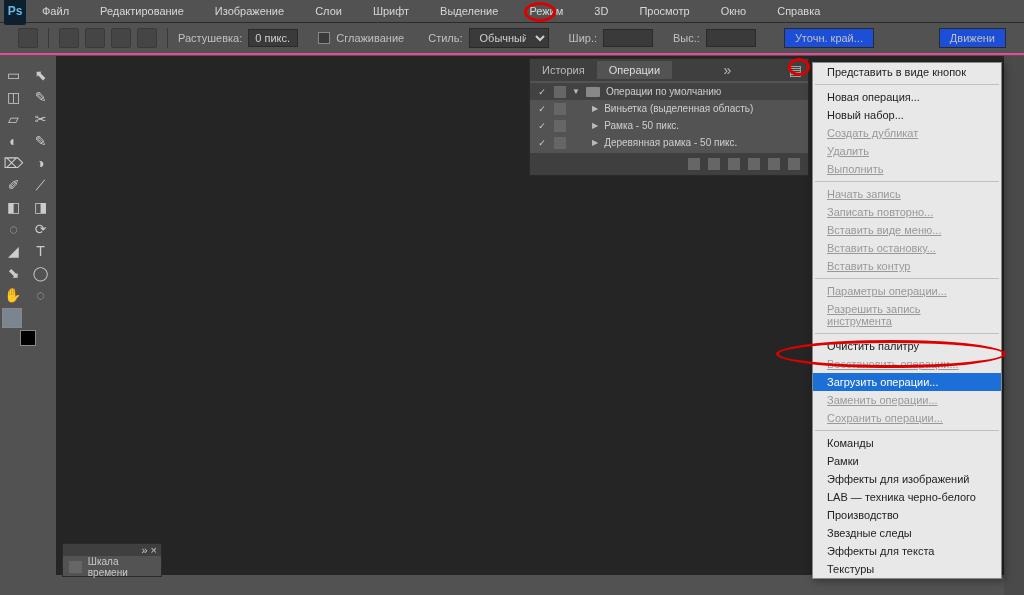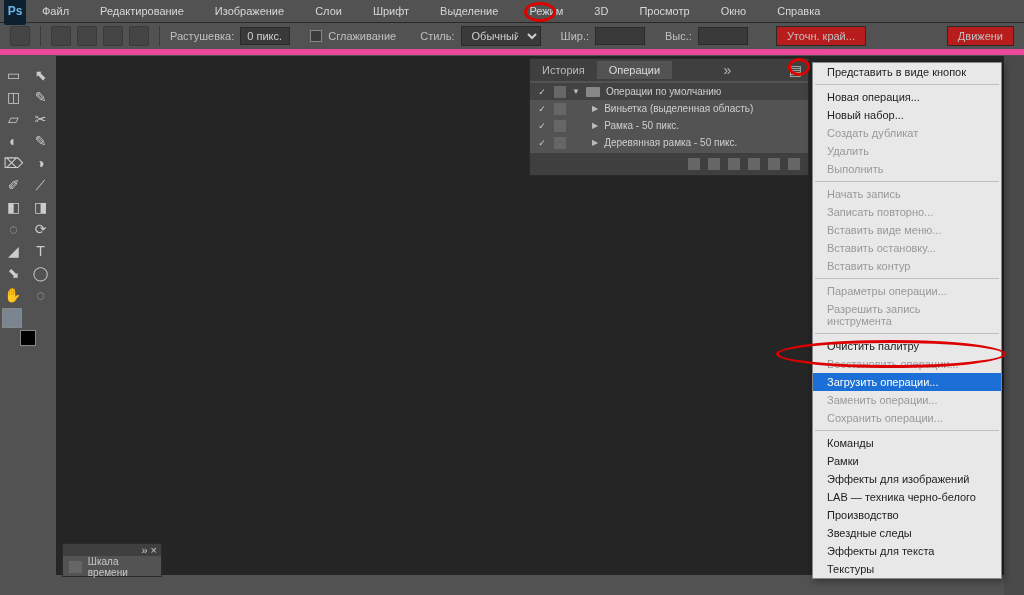--- a/index.html
+++ b/index.html
@@ -2,28 +2,28 @@
 <html><head>
 <meta charset="utf-8">
 <style>
 * { margin: 0; padding: 0; box-sizing: border-box; font-family: "Segoe UI", Tahoma, sans-serif; font-size: 11px; color: #c8c8c8; }
 body { background: #525252; width: 1024px; height: 595px; overflow: hidden; position: relative; }
 
 .menubar { background: #525252; height: 23px; display: flex; align-items: center; padding-left: 4px; border-bottom: 1px solid #2a2a2a; }
 .ps-logo { width: 22px; height: 27px; background: #0c2030; color: #6db6e6; font-weight: bold; font-size: 12px; display: flex; align-items: center; justify-content: center; border-radius: 2px; margin-right: 8px; }
 .menuitem { padding: 3px 8px; cursor: default; color: #d8d8d8; }
 
-.optionsbar { background: #525252; height: 32px; display: flex; align-items: center; padding: 0 10px; gap: 6px; border-bottom: 6px solid #ec4899; }
+.optionsbar { background: #525252; height: 32px; display: flex; align-items: center; padding: 0 18px; gap: 6px; border-bottom: 2px solid #ec4899; }
 .opt-icon { width: 20px; height: 20px; border: 1px solid #3a3a3a; background: #454545; border-radius: 2px; }
 .opt-sep { width: 1px; height: 20px; background: #3a3a3a; margin: 0 4px; }
 .opt-label { color: #c0c0c0; }
 .opt-input { background: #3a3a3a; border: 1px solid #2a2a2a; color: #d0d0d0; padding: 2px 6px; width: 50px; height: 18px; }
 .opt-select { background: #3a3a3a; border: 1px solid #2a2a2a; color: #d0d0d0; padding: 2px 6px; height: 20px; width: 80px; }
 .opt-check { width: 12px; height: 12px; border: 1px solid #888; background: #3a3a3a; }
-.opt-btn { background: #b91c1c; border: 1px solid #2a2a2a; padding: 2px 10px; color: #c0c0c0; height: 20px; }
+.opt-btn { background: #1d4ed8; border: 1px solid #2a2a2a; padding: 2px 10px; color: #c0c0c0; height: 20px; }
 .spacer { flex: 1; }
 
 .toolbar { position: absolute; left: 0; top: 60px; width: 54px; background: #525252; padding: 4px 0; }
 .tool-row { display: flex; height: 22px; }
 .tool { width: 27px; height: 22px; display: flex; align-items: center; justify-content: center; color: #ccc; font-size: 14px; cursor: default; }
 .swatch-big { width: 20px; height: 20px; background: #7a8590; border: 1px solid #888; margin: 2px; }
 .swatch-small { width: 16px; height: 16px; background: #000; border: 1px solid #888; margin: 2px 2px 2px 20px; }
 
 .workspace { position: absolute; left: 56px; top: 56px; right: 0; bottom: 20px; background: #252525; }
 
@@ -38,21 +38,21 @@
 .chk { width: 12px; height: 12px; display: flex; align-items: center; justify-content: center; color: #ccc; font-size: 9px; }
 .tiny-icon { width: 12px; height: 12px; background: #666; }
 .tri { font-size: 8px; color: #bbb; }
 .folder-ico { width: 14px; height: 10px; background: #888; border-radius: 1px; }
 .action-label { color: #cfcfcf; font-size: 10px; }
 .panel-footer { display: flex; justify-content: flex-end; align-items: center; height: 22px; background: #3f3f3f; gap: 8px; padding: 0 8px; }
 .footer-ico { width: 12px; height: 12px; background: #666; }
 
 .ctx-menu { position: absolute; right: 22px; top: 62px; width: 190px; background: #e8e8e8; border: 1px solid #888; box-shadow: 2px 2px 8px rgba(0,0,0,.4); }
 .ctx-item { padding: 3px 14px; color: #222; cursor: default; font-size: 11px; }
-.ctx-item.disabled { color: #999; }
+.ctx-item.disabled { color: #999; text-decoration: underline; }
 .ctx-item.highlight { background: #1b6fd6; color: #fff; }
 .ctx-sep { height: 1px; background: #c0c0c0; margin: 3px 2px; }
 
 .timeline-panel { position: absolute; left: 62px; bottom: 18px; width: 100px; height: 34px; background: #535353; border: 1px solid #2a2a2a; }
 .timeline-hdr { height: 12px; background: #3f3f3f; display: flex; justify-content: flex-end; align-items: center; padding: 0 4px; font-size: 8px; color: #bbb; }
 .timeline-body { display: flex; align-items: center; padding: 0 6px; gap: 6px; }
 .tl-ico { width: 14px; height: 12px; background: #666; }
 
 .right-strip { position: absolute; right: 0; top: 56px; bottom: 0; width: 20px; background: #4a4a4a; }
 .ann-circle { position: absolute; border: 3px solid #d00; border-radius: 50%; pointer-events: none; }

